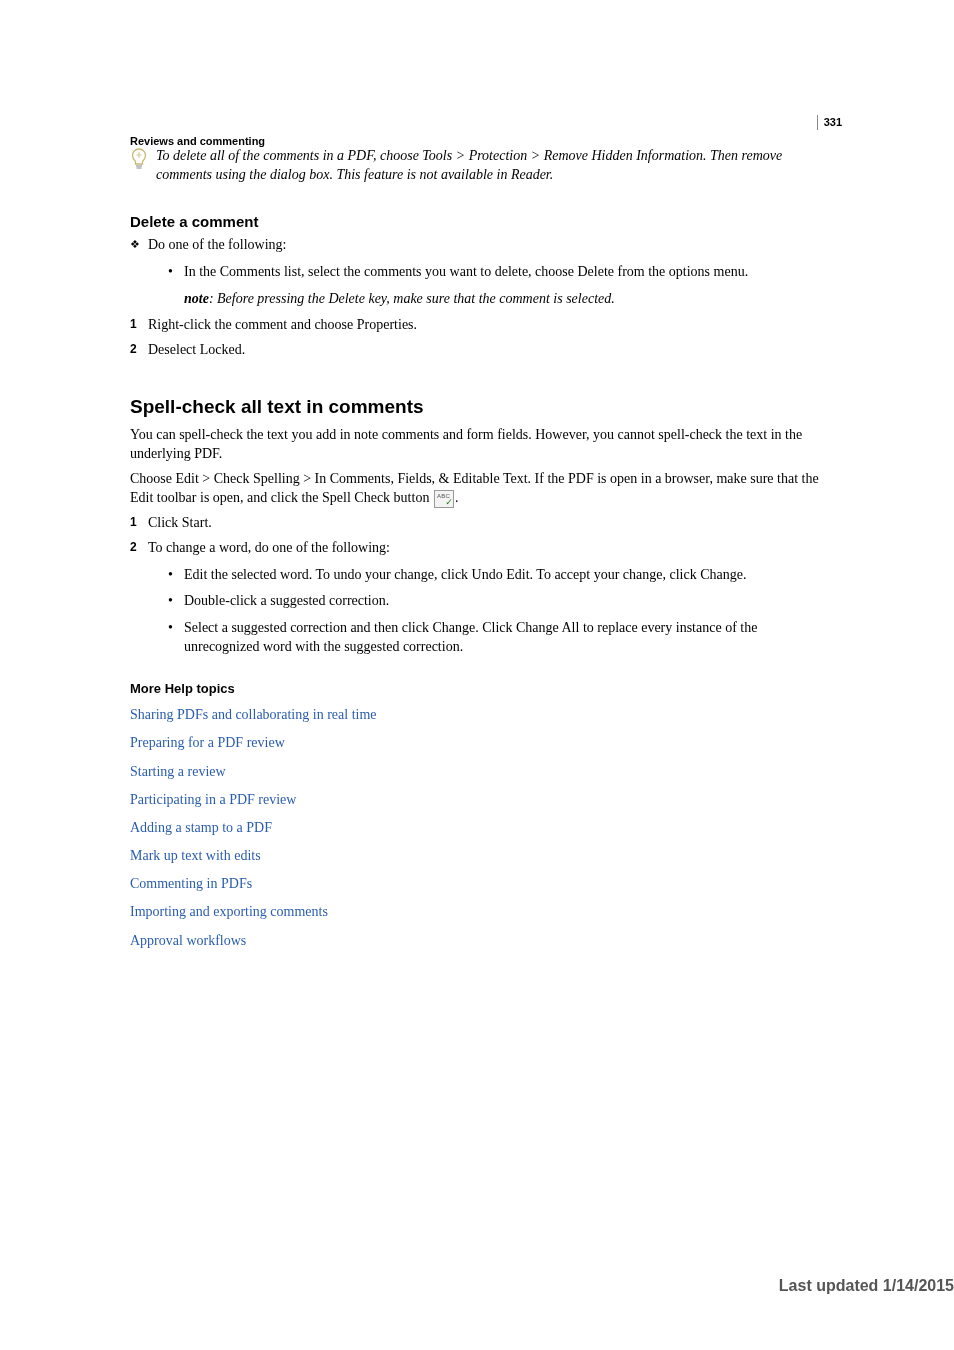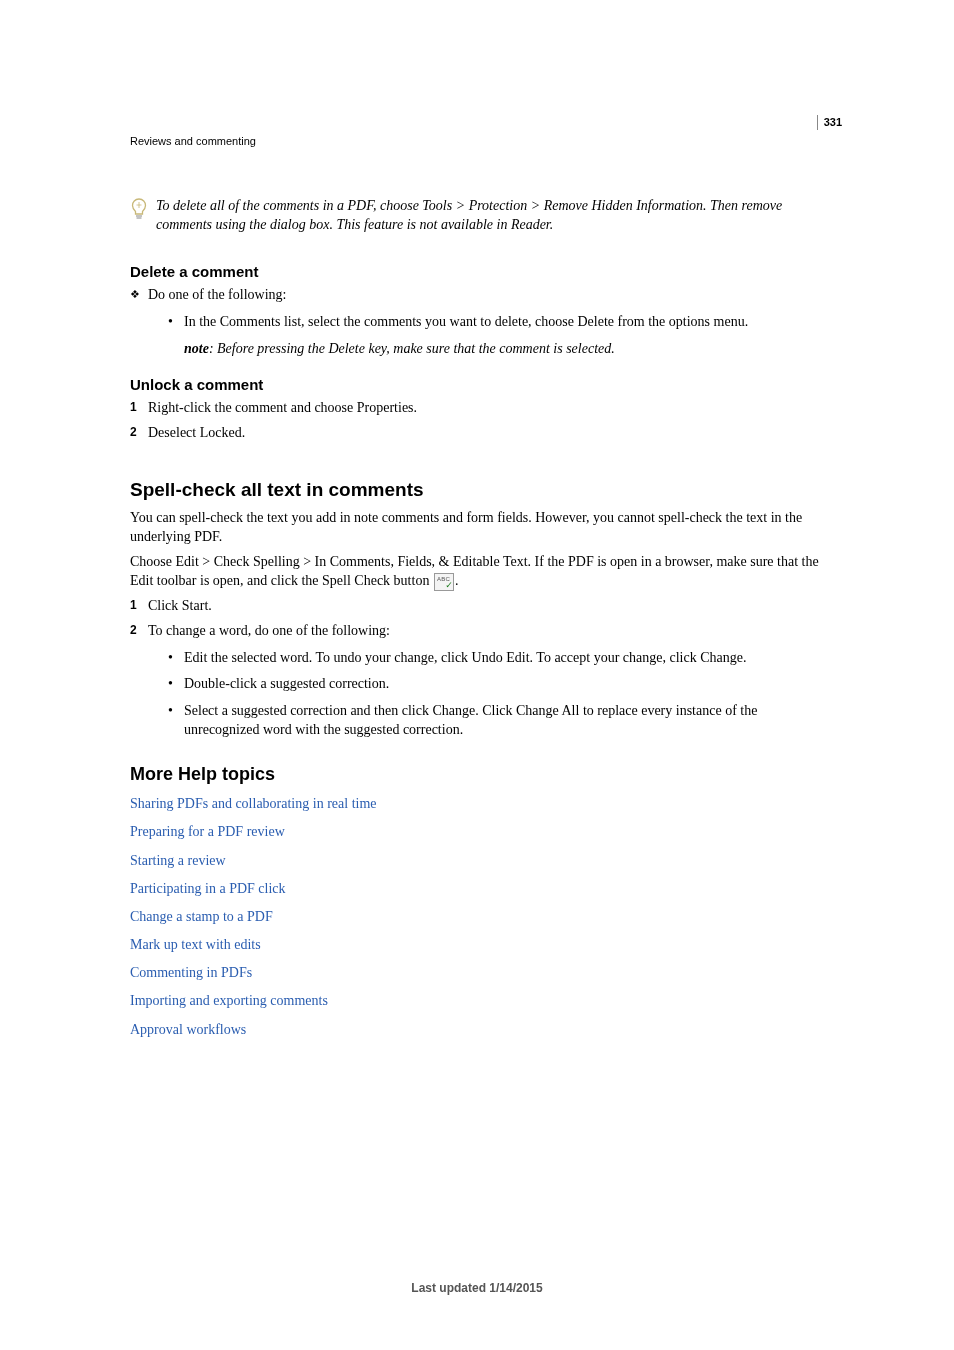--- a/index.html
+++ b/index.html
@@ -26,22 +26,21 @@
     font-family: Liberation Sans, sans-serif;
     font-size: 11px;
     font-weight: bold;
     padding-left: 6px;
     border-left: 1px solid #888;
     line-height: 1.4;
   }
   .chapter-header {
     font-family: "Myriad Pro", Arial, sans-serif;
     font-size: 11px;
-    font-weight: normal;
-    margin-bottom: 50px;
+    font-weight: bold;
   }
   .tip-block {
     display: flex;
     align-items: flex-start;
     margin-bottom: 28px;
   }
   .tip-icon {
     flex: 0 0 22px;
     margin-right: 4px;
     margin-top: 1px;
@@ -57,21 +56,21 @@
     margin: 18px 0 6px 0;
   }
   .h2 {
     font-family: "Myriad Pro", Arial, sans-serif;
     font-size: 19px;
     font-weight: bold;
     margin: 36px 0 8px 0;
   }
   .h4 {
     font-family: "Myriad Pro", Arial, sans-serif;
-    font-size: 18px;
+    font-size: 13px;
     font-weight: bold;
     margin: 24px 0 6px 0;
   }
   .para {
     line-height: 1.35;
     margin: 6px 0;
   }
   .diamond-list {
     list-style: none;
     padding-left: 0;
@@ -172,23 +171,23 @@
     bottom: -1px;
     right: 0px;
     font-size: 9px;
     color: #1a7a1a;
   }
   .footer {
     position: absolute;
     bottom: 55px;
     left: 0;
     width: 954px;
-    text-align: center;
-    font-family: "Myriad Pro", Arial, sans-serif;
-    font-size: 12px;
+    text-align: right;
+    font-family: "Myriad Pro", Arial, sans-serif;
+    font-size: 16px;
     font-weight: bold;
     color: #555;
   }
 </style>
 </head>
 <body>
 
 <div class="page-number-block">331</div>
 
 <div class="page">
@@ -214,21 +213,20 @@
         <li>
           <span>In the Comments list, select the comments you want to delete, choose Delete from the options menu.</span>
           <div class="note-line">
             <span class="note-label">note</span><span class="note-rest">: Before pressing the Delete key, make sure that the comment is selected.</span>
           </div>
         </li>
       </ul>
     </li>
   </ul>
 
-  <div class="h3">Unlock a comment</div>
   <ol class="num-list">
     <li>Right-click the comment and choose Properties.</li>
     <li>Deselect Locked.</li>
   </ol>
 
   <div class="h2">Spell-check all text in comments</div>
   <div class="para">You can spell-check the text you add in note comments and form fields. However, you cannot spell-check the text in the underlying PDF.</div>
   <div class="para">
     <span>Choose Edit &gt; Check Spelling &gt; In Comments, Fields, &amp; Editable Text. If the PDF is open in a browser, make sure that the Edit toolbar is open, and click the Spell Check button </span><span class="inline-icon"><span class="inline-icon-inner">ABC</span><span class="inline-icon-check">✓</span></span><span>.</span>
   </div>
@@ -241,22 +239,22 @@
         <li>Double-click a suggested correction.</li>
         <li>Select a suggested correction and then click Change. Click Change All to replace every instance of the unrecognized word with the suggested correction.</li>
       </ul>
     </li>
   </ol>
 
   <div class="h4">More Help topics</div>
   <a class="link">Sharing PDFs and collaborating in real time</a>
   <a class="link">Preparing for a PDF review</a>
   <a class="link">Starting a review</a>
-  <a class="link">Participating in a PDF click</a>
-  <a class="link">Change a stamp to a PDF</a>
+  <a class="link">Participating in a PDF review</a>
+  <a class="link">Adding a stamp to a PDF</a>
   <a class="link">Mark up text with edits</a>
   <a class="link">Commenting in PDFs</a>
   <a class="link">Importing and exporting comments</a>
   <a class="link">Approval workflows</a>
 
 </div>
 
 <div class="footer">Last updated 1/14/2015</div>
 
 </body></html>

